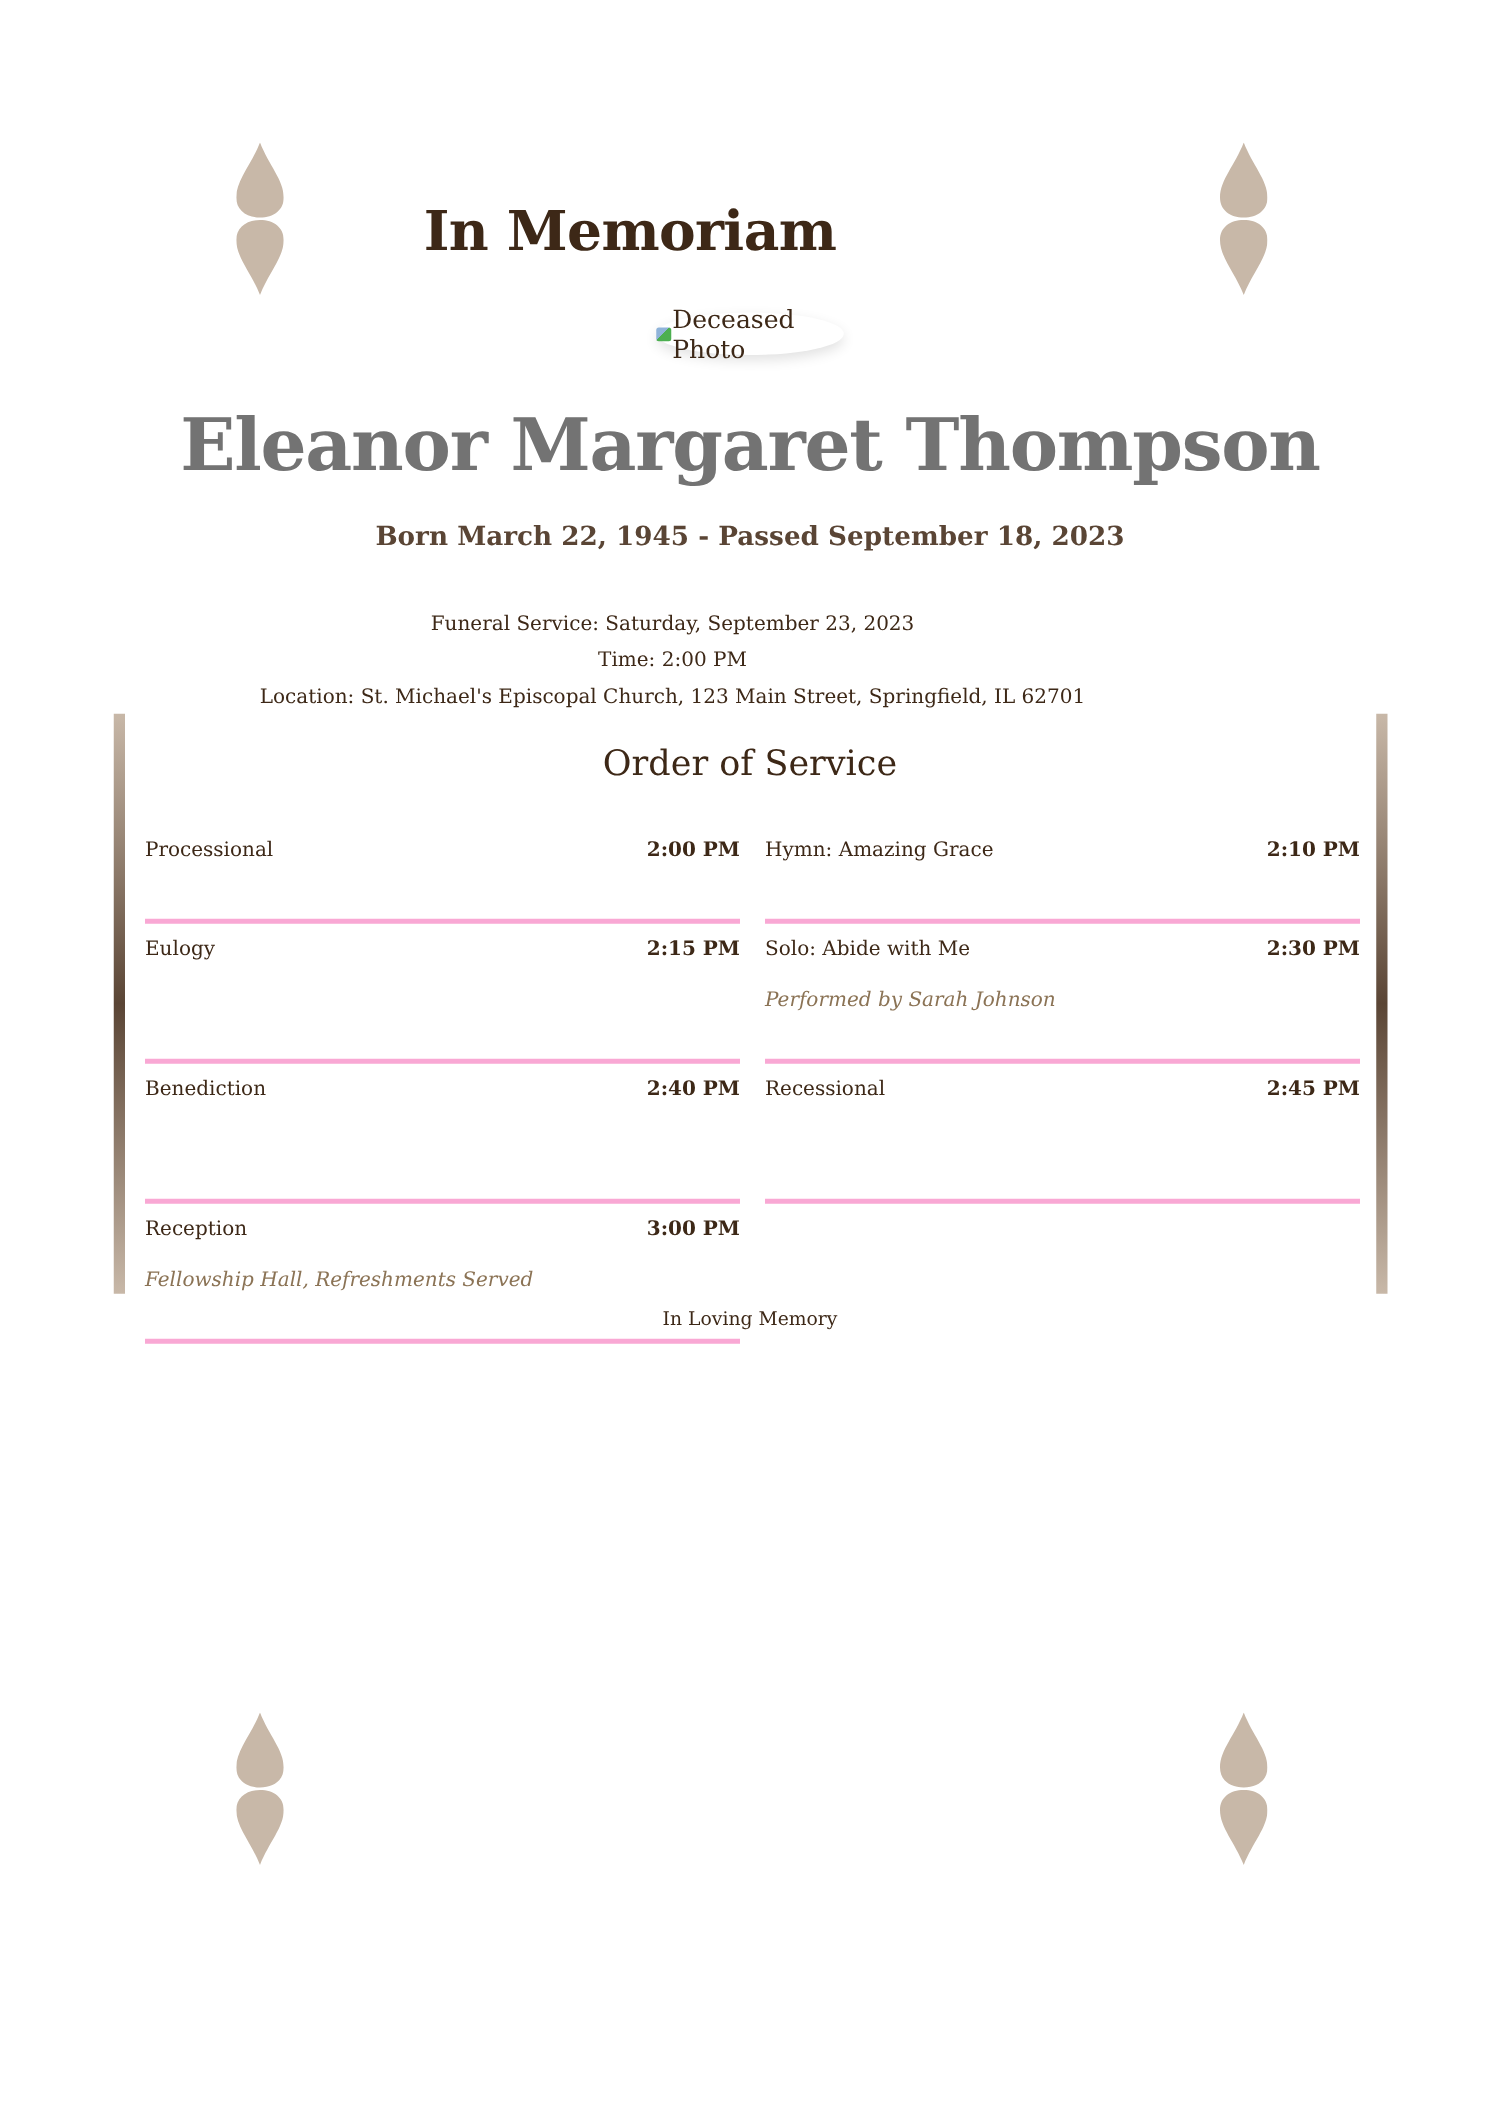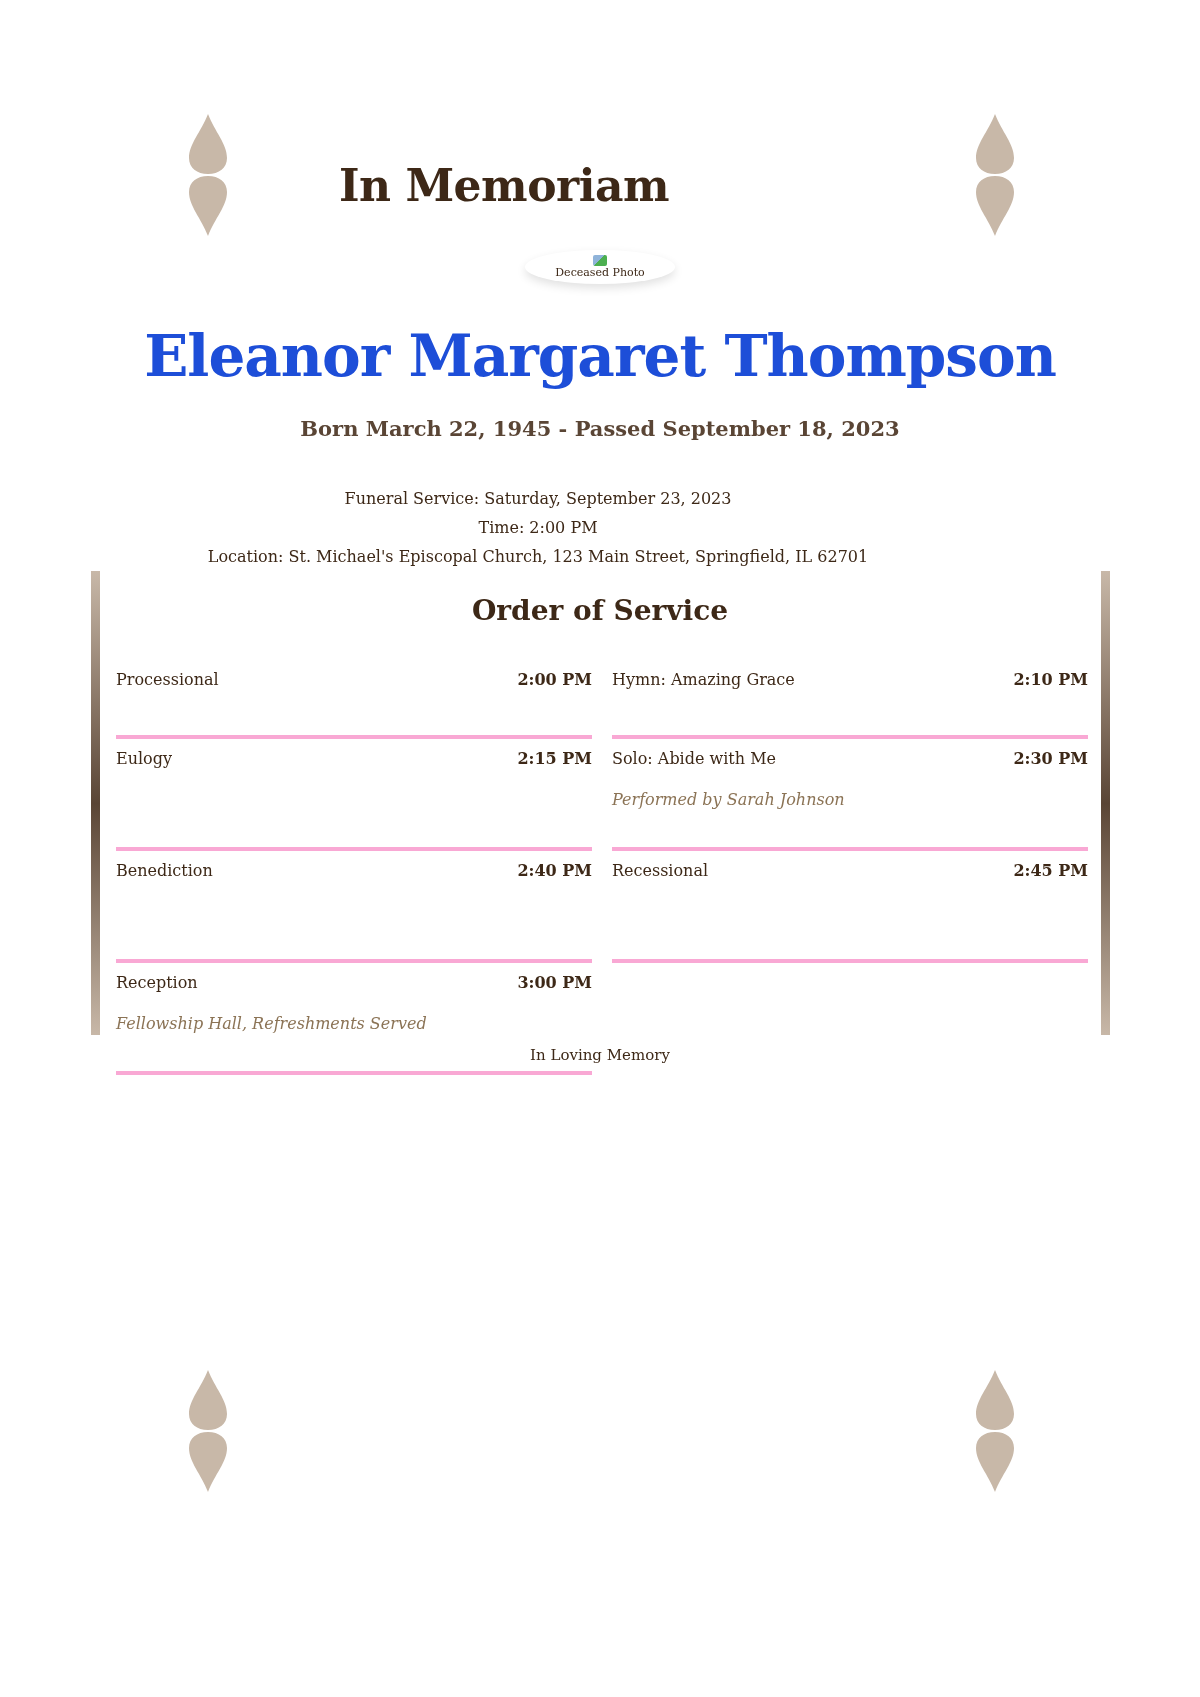--- a/index.html
+++ b/index.html
@@ -11,40 +11,40 @@
     .orn-tl { left: 189px; top: 114px; }
     .orn-tr { left: 976px; top: 114px; }
     .orn-bl { left: 189px; top: 1370px; }
     .orn-br { left: 976px; top: 1370px; }
 
     .page-title { position: absolute; left: 0; width: 1008px; top: 160px; text-align: center;
       font-size: 44px; font-weight: bold; color: #3d2817; font-family: "DejaVu Serif", serif; letter-spacing: -0.5px; }
 
     .photo { position: absolute; left: 525px; top: 250px; width: 150px; height: 34px;
       border-radius: 50%; box-shadow: 0 4px 10px rgba(0,0,0,0.12);
-      display: flex; align-items: center; justify-content: center; font-size: 11px; color: #3d2817; flex-direction: column; }
+      display: flex; align-items: center; justify-content: center; font-size: 20px; color: #3d2817; }
     .photo-icon { display: inline-block; width: 14px; height: 11px; margin-right: 1px;
       background: linear-gradient(135deg, #8fb3d9 0%, #8fb3d9 45%, #4caf50 46%, #4caf50 100%); border-radius: 2px; }
 
     .name { position: absolute; left: 0; width: 1200px; top: 322px; text-align: center;
-      font-size: 58px; font-weight: bold; color: #1d4ed8; letter-spacing: -1px; }
+      font-size: 58px; font-weight: bold; color: #737373; letter-spacing: -1px; }
 
     .dates { position: absolute; left: 0; width: 1200px; top: 416px; text-align: center;
       font-size: 21px; color: #5a4535; font-weight: bold; }
 
     .service-info { position: absolute; left: 0; width: 1076px; top: 484px; text-align: center;
       font-size: 16px; color: #3d2817; line-height: 29px; }
 
     .bar { position: absolute; top: 571px; width: 9px; height: 464px;
       background: linear-gradient(to bottom, #c8b8a8 0%, #5a4535 50%, #c8b8a8 100%); }
     .bar-left { left: 91px; }
     .bar-right { left: 1101px; }
 
     .order-title { position: absolute; left: 0; width: 1200px; top: 594px; text-align: center;
-      font-size: 28px; font-weight: bold; color: #3d2817; }
+      font-size: 28px; font-weight: normal; color: #3d2817; }
 
     .grid { position: absolute; left: 116px; top: 660px; width: 972px;
       display: grid; grid-template-columns: 476px 476px; column-gap: 20px; }
     .item { border-bottom: 4px solid #f9a8d4; padding-top: 10px; min-height: 79px; }
     .item.tall { min-height: 112px; }
     .item-row { display: flex; justify-content: space-between; align-items: baseline; font-size: 16px; }
     .item-time { font-weight: bold; }
     .item-note { font-style: italic; color: #8b7355; font-size: 16px; margin-top: 22px; }
 
     .footer { position: absolute; left: 0; width: 1200px; top: 1046px; text-align: center;

